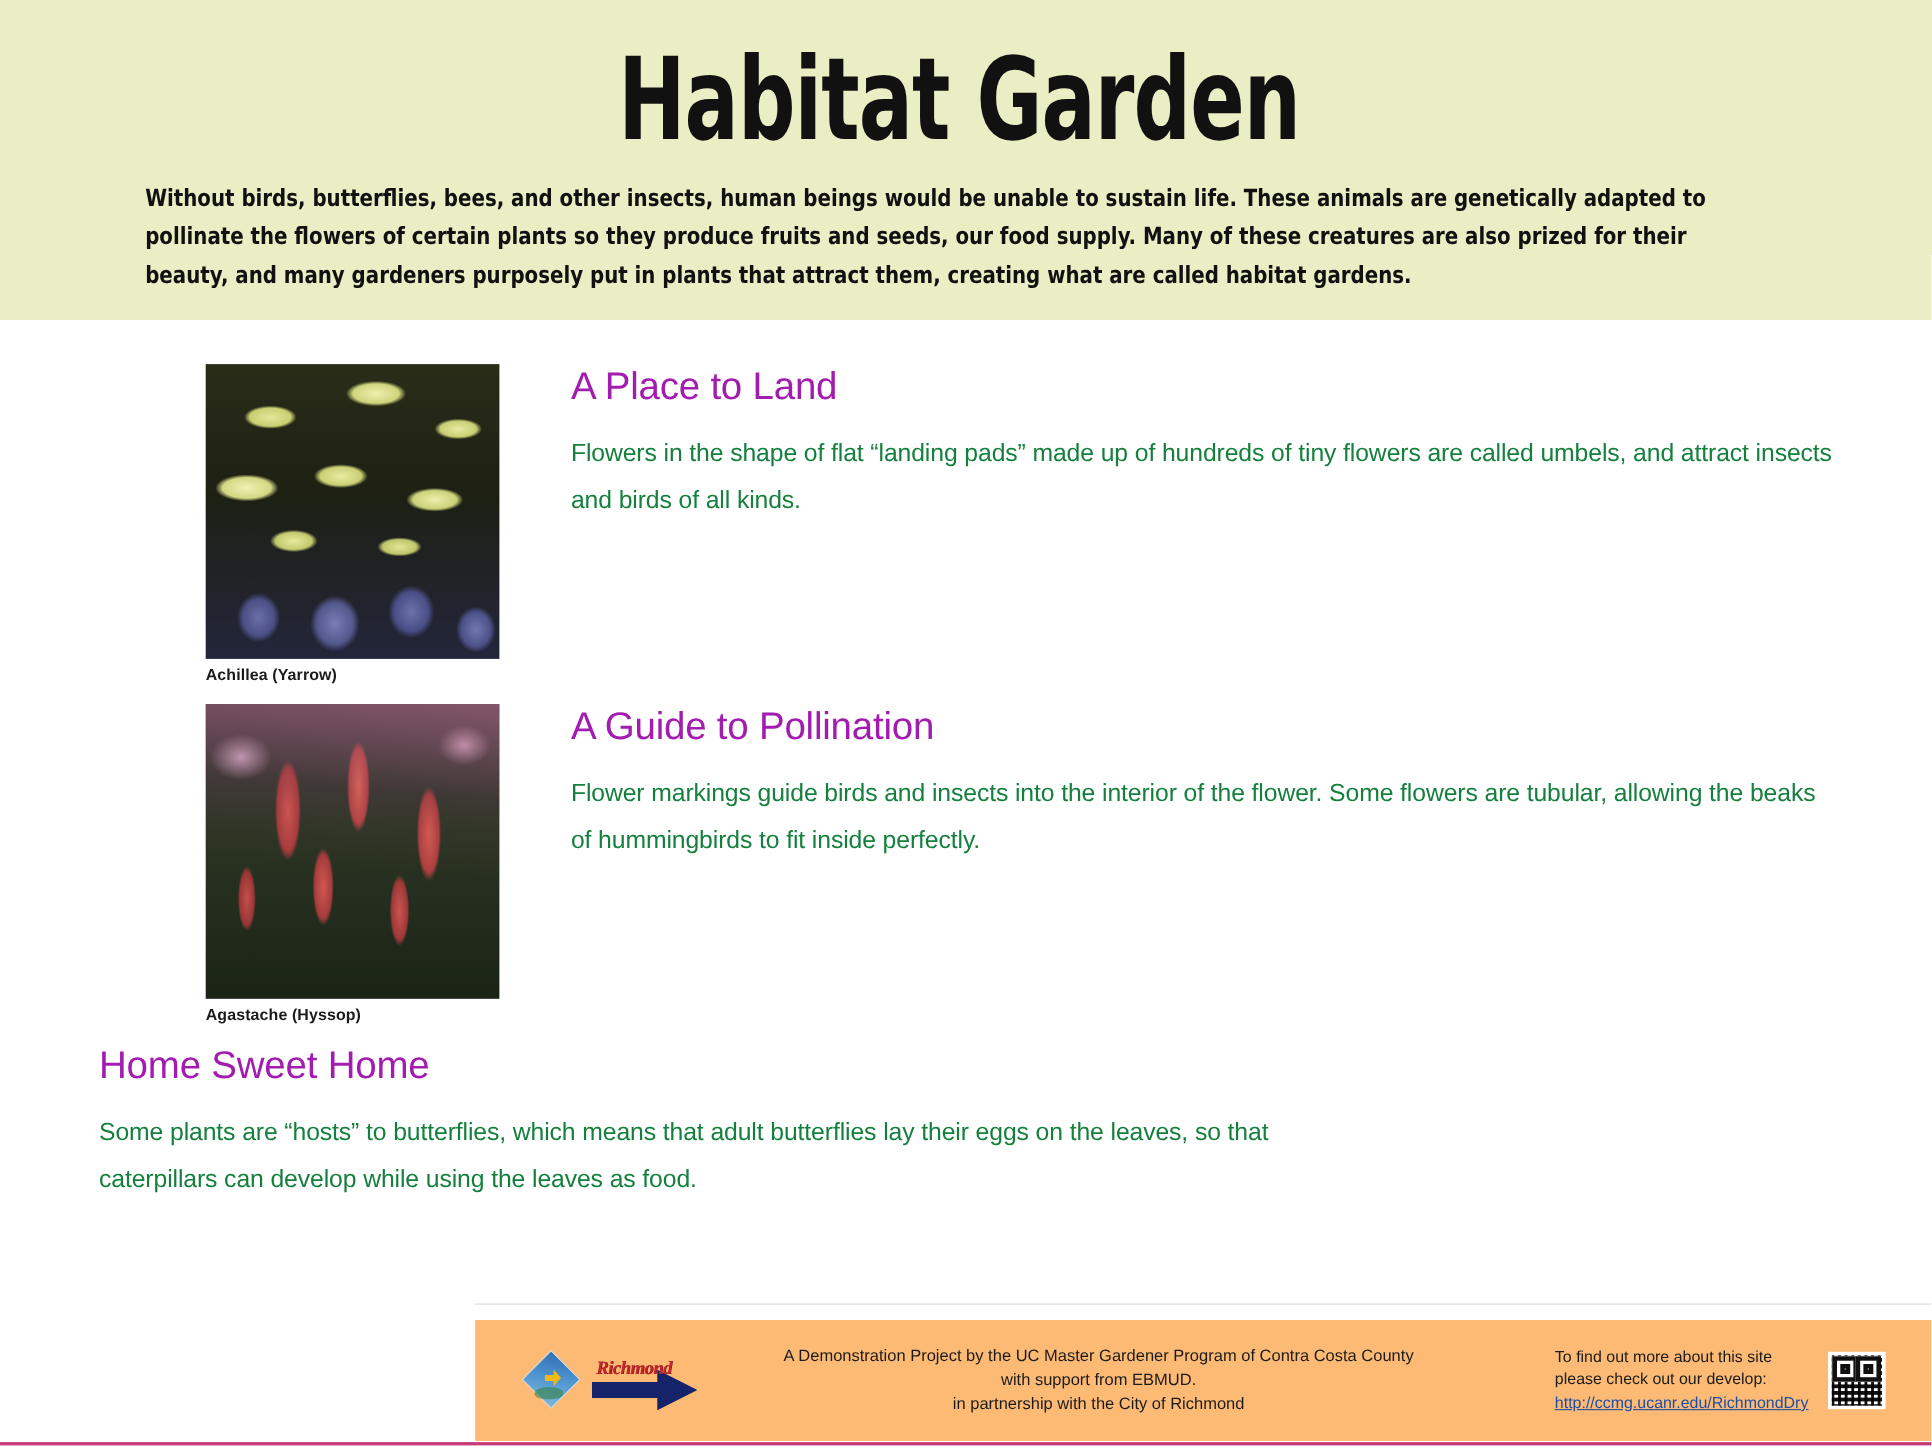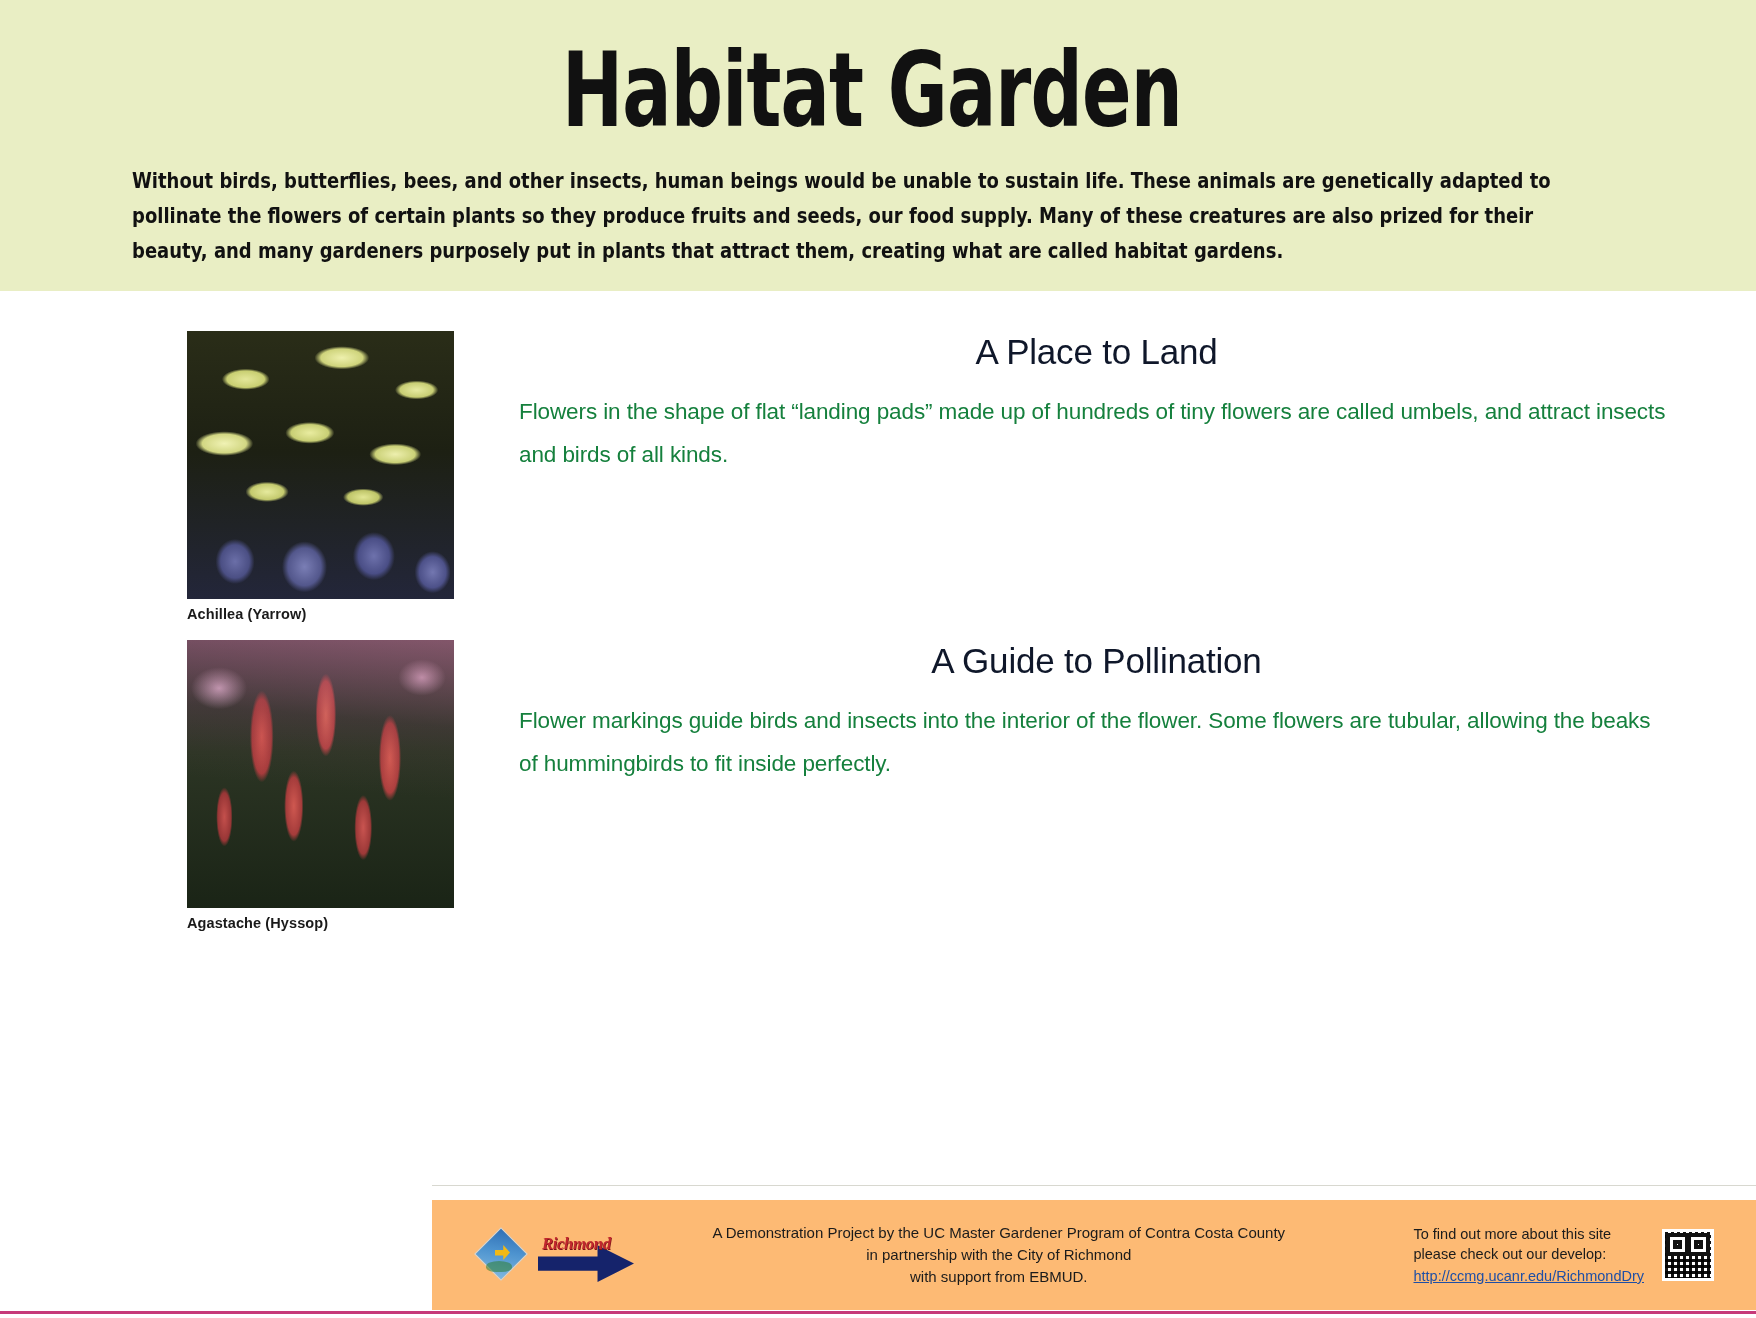--- a/index.html
+++ b/index.html
@@ -103,25 +103,24 @@
     flex: 1 1 auto;
     padding-left: 90px;
     padding-right: 80px;
     padding-top: 2px;
   }
 
   .sec-heading {
     font-family: "Liberation Sans", sans-serif;
     font-weight: 400;
     font-size: 35px;
-    color: #0f172a;
+    color: #a21caf;
     letter-spacing: -0.2px;
     margin-bottom: 18px;
     line-height: 1.1;
-    text-align: center;
   }
 
   .sec-body {
     font-family: "Liberation Sans", sans-serif;
     font-weight: 400;
     font-size: 22.5px;
     line-height: 1.95;
     color: #15803d;
     max-width: 1155px;
     letter-spacing: -0.1px;
@@ -335,42 +334,46 @@
         <div class="photo ph-agastache"></div>
         <div class="caption">Agastache (Hyssop)</div>
       </div>
       <div class="text-col">
         <div class="sec-heading">A Guide to Pollination</div>
         <div class="sec-body">Flower markings guide birds and insects into the interior of the flower. Some flowers are tubular, allowing the beaks of hummingbirds to fit inside perfectly.</div>
       </div>
     </div>
 
     <div class="section sec3">
+      <div class="text-col">
+        <div class="sec-heading">Home Sweet Home</div>
+        <div class="sec-body">Some plants are “hosts” to butterflies, which means that adult butterflies lay their eggs on the leaves, so that caterpillars can develop while using the leaves as food.</div>
+      </div>
     </div>
 
     <div class="footer-divider"></div>
 
     <div class="footer">
 
       <div class="logos">
         <div class="logo-mg">
           <div class="diamond"></div>
           <div class="glyph"></div>
           <div class="leafy"></div>
         </div>
         <div class="logo-rich">
           <div class="swoosh"></div>
           <div class="word">Richmond</div>
         </div>
       </div>
 
       <div class="credit">
         <div>A Demonstration Project by the UC Master Gardener Program of Contra Costa County</div>
+        <div>with support from EBMUD.</div>
         <div>in partnership with the City of Richmond</div>
-        <div>with support from EBMUD.</div>
       </div>
 
       <div class="find-out">
         <div>To find out more about this site</div>
         <div>please check out our develop:</div>
         <a class="url" href="#">http://ccmg.ucanr.edu/RichmondDry</a>
       </div>
 
       <div class="qr"></div>
     </div>

